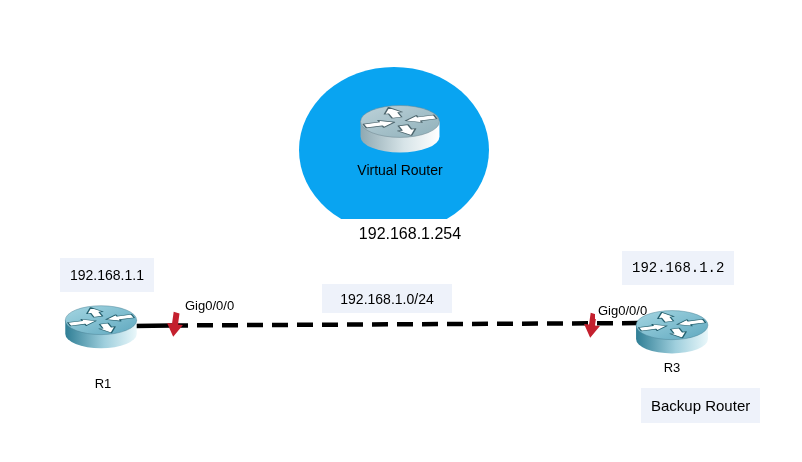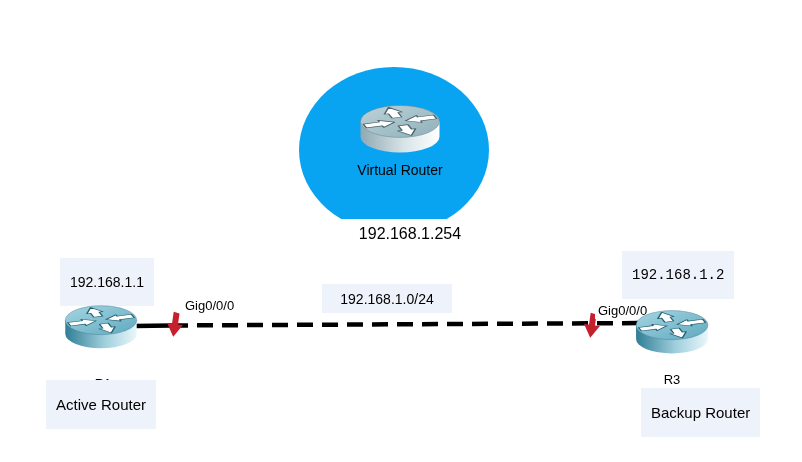--- a/index.html
+++ b/index.html
@@ -27,35 +27,35 @@
 
   .txt{position:absolute;white-space:nowrap;color:var(--c-text-color);}
   .vr-name{left:320px;top:162px;width:160px;text-align:center;font-size:14px;}
   .vr-ip{
     left:330px;top:187px;width:160px;height:30px;
     background:var(--c-ip-box-bg);
     display:flex;align-items:center;justify-content:center;
     font-size:16px;
     margin-top:32px;
   }
-  .plate{background:var(--c-label-bg);padding:16px 10px;font-size:14px;}
+  .plate{background:var(--c-label-bg);padding:9px 10px;font-size:14px;}
   .r1-ip{left:60px;top:258px;}
   .r3-ip{left:622px;top:251px;font-family:Liberation Mono, monospace;}
   .net-label{
     left:322px;top:284px;width:130px;height:29px;
     background:var(--c-label-bg);
     display:flex;align-items:center;justify-content:center;
     font-size:14px;
   }
   .role{font-size:15px;}
   .r1-role{left:46px;top:380px;}
   .r3-role{left:641px;top:388px;}
   .dev-name{font-size:13px;text-align:center;}
   .r1-name{left:70px;top:356px;width:66px;margin-top:20px;}
-  .r3-name{left:639px;top:360px;width:66px;margin-top:12px;}
+  .r3-name{left:639px;top:360px;width:66px;}
   .gig{font-size:13px;background:#ffffff;padding:1px 3px;}
   .gig-left{left:182px;top:297px;}
   .gig-right{left:595px;top:302px;}
 
   .link-layer{position:absolute;left:0;top:0;width:802px;height:462px;}
   .link-stub,.link-dashed{stroke:var(--c-link-color);stroke-width:4.5;fill:none;}
   .link-dashed{stroke-dasharray:16 9;}
   .status-arrow{fill:var(--c-arrow-color);stroke:none;}
 </style>
 </head>
@@ -117,21 +117,20 @@
     <path d="M3,25 L3,43 A47,19 0 0 0 97,43 L97,25 Z" fill="url(#sideTeal1)"></path>
     <ellipse cx="50" cy="25" rx="47" ry="19" fill="url(#topTeal1)" stroke="#477f93" stroke-width="0.6"></ellipse>
     <g transform="translate(50,25) scale(1,0.4) rotate(-18)" fill="#ffffff" stroke="#23606f" stroke-width="2" stroke-linejoin="round">
       <path d="M-44,-6 L-24,-6 L-24,-11 L-7,0 L-24,11 L-24,6 L-44,6 Z"></path>
       <path d="M44,6 L24,6 L24,11 L7,0 L24,-11 L24,-6 L44,-6 Z"></path>
       <path d="M-6,-12 L-6,-26 L-11,-26 L0,-44 L11,-26 L6,-26 L6,-12 Z"></path>
       <path d="M-6,12 L-6,26 L-11,26 L0,44 L11,26 L6,26 L6,12 Z"></path>
     </g>
   </svg>
   <div class="txt dev-name r1-name">R1</div>
-  <div class="txt plate role r1-role">Active Router</div>
 
   <div class="txt plate r3-ip">192.168.1.2</div>
   <svg class="dev-icon r3-icon" viewBox="0 0 100 68">
     <defs>
       <linearGradient id="sideTeal2" x1="0" y1="0" x2="1" y2="0">
         <stop offset="0" stop-color="#2f7e95"></stop>
         <stop offset="0.55" stop-color="#9fcfdd"></stop>
         <stop offset="1" stop-color="#e9f7fa"></stop>
       </linearGradient>
       <linearGradient id="topTeal2" x1="0" y1="0" x2="1" y2="1">

